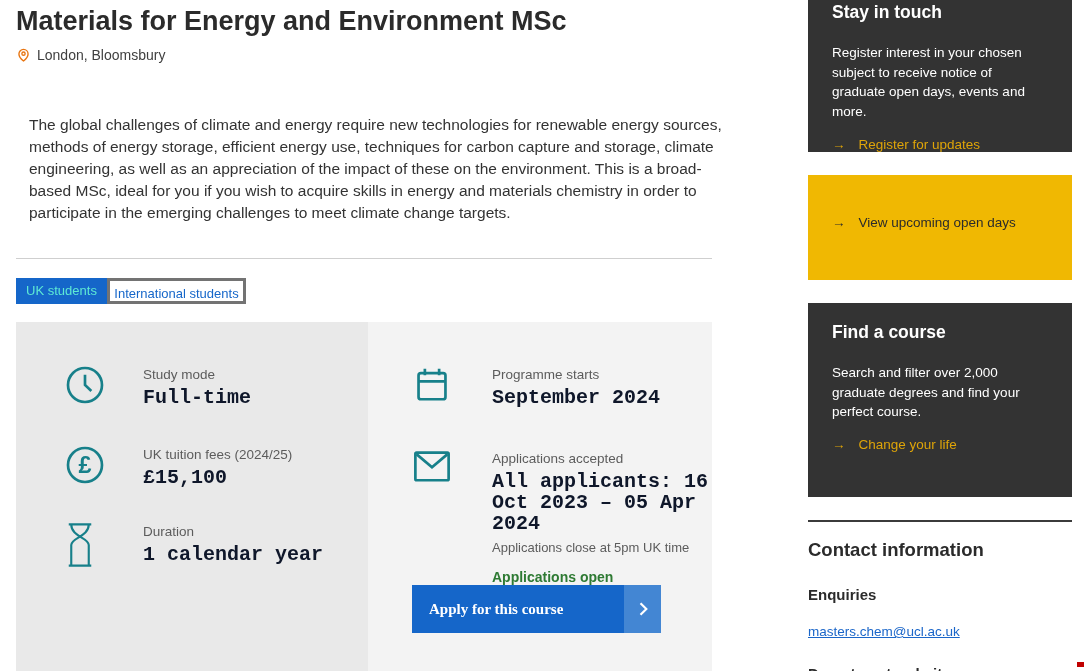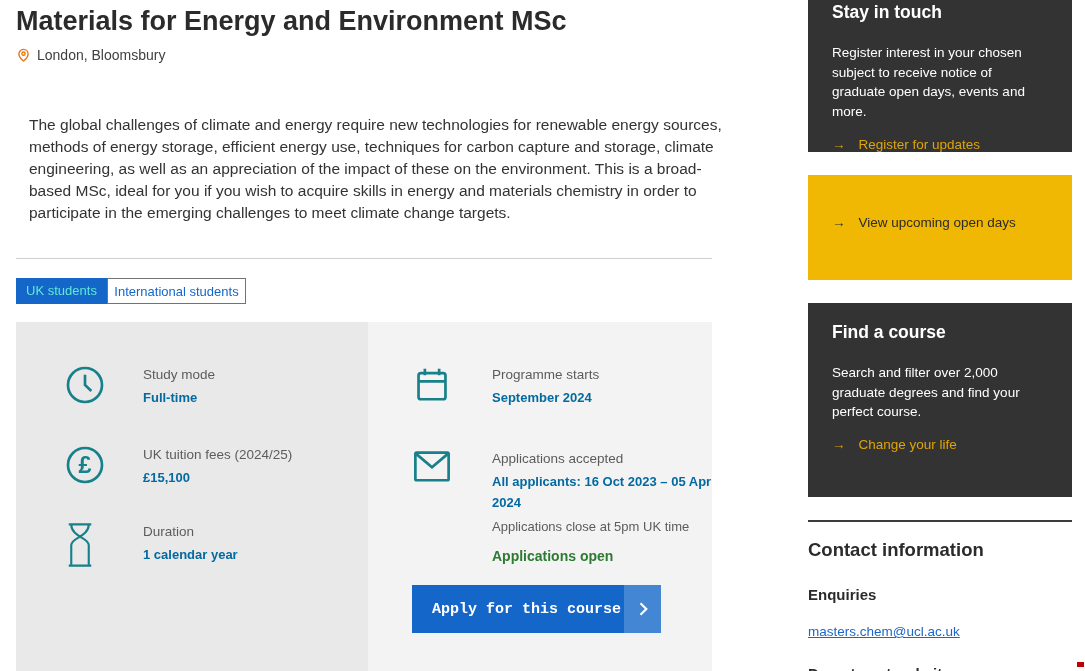--- a/index.html
+++ b/index.html
@@ -7,37 +7,37 @@
        font-family:"Liberation Sans","DejaVu Sans",sans-serif;color:#2b2b2b;}
   .main{position:absolute;left:16px;top:0;width:696px;}
   h1.page-title{position:absolute;left:0;top:6px;margin:0;font-size:27px;font-weight:700;color:#2b2b2b;white-space:nowrap;}
   .location{position:absolute;left:0;top:47px;display:flex;align-items:center;gap:6px;font-size:14px;color:#404040;}
   .location svg{display:block;}
   .intro{position:absolute;left:0;top:101px;margin:13px;width:696px;font-size:15.5px;line-height:22px;color:#333333;}
   .rule-light{position:absolute;left:0;top:258px;width:696px;border:none;border-top:1px solid #cfcfcf;margin:0;}
   .tabs{position:absolute;left:0;top:278px;display:flex;}
   .tab{height:26px;line-height:26px;text-align:center;font-size:13px;cursor:pointer;box-sizing:border-box;}
   .tab.active{width:91px;background:#1566c9;color:#5eead4;font-weight:400;}
-  .tab.inactive{width:139px;background:#ffffff;color:#1566c9;border:1px solid #737373;}
+  .tab.inactive{width:139px;background:#ffffff;color:#1566c9;border:3px solid #737373;}
   .panel{position:absolute;left:0;top:322px;width:696px;height:349px;display:flex;}
   .col-left{width:352px;background:#e9e9e9;box-sizing:border-box;padding:43px 0 0 49px;}
   .col-right{width:344px;background:#f3f3f3;box-sizing:border-box;padding:43px 0 0 45px;position:relative;}
   .info-item{display:flex;}
   .info-item .ic{width:40px;flex:0 0 40px;margin-right:38px;}
   .col-right .info-item .ic{margin-right:41px;width:38px;flex:0 0 38px;}
   .info-item .txt{padding-top:2px;}
   .info-label{font-size:13.5px;color:#5c5c5c;margin:0 0 5px 0;}
-  .info-value{font-size:13px;font-weight:700;color:#0369a1;line-height:21px;}
+  .info-value{font-size:20px;font-weight:700;color:#0f172a;line-height:21px;font-family:Liberation Mono, monospace;}
   .info-note{font-size:13px;color:#5c5c5c;margin-top:6px;}
   .info-status{font-size:14px;font-weight:700;color:#2e7a33;margin-top:14px;}
   .mt1{margin-top:36px;} .mt2{margin-top:33px;} .mtr{margin-top:40px;}
   .apply-btn{position:absolute;left:44px;top:263px;width:249px;height:48px;background:#1566c9;border:none;
              display:flex;align-items:center;cursor:pointer;padding:0;}
-  .apply-btn .lbl{flex:1;text-align:center;padding-left:17px;color:#ffffff;font-size:15px;font-weight:700;
-                  font-family:Liberation Mono, monospace;}
+  .apply-btn .lbl{flex:1;text-align:left;padding-left:17px;color:#ffffff;font-size:15px;font-weight:700;
+                  font-family:Liberation Serif, serif;}
   .apply-btn .chev{width:37px;height:48px;background:#4386d3;display:flex;align-items:center;justify-content:center;}
   .sidebar{position:absolute;left:808px;top:0;width:264px;}
   .side-box{box-sizing:border-box;width:264px;padding:0 24px;}
   .side-box.dark{background:#333333;color:#ffffff;}
   .side-box.yellow{background:#f0b802;color:#2b2b2b;}
   .side-box h2{margin:0;font-size:17.5px;font-weight:700;}
   .side-box.dark h2{color:#ffffff;}
   .side-box p{margin:20px 0 0 0;font-size:13.5px;line-height:19.5px;}
   .box-link{display:flex;gap:13px;font-size:13.5px;text-decoration:none;cursor:pointer;align-items:baseline;}
   .gold{color:#dea408;}

